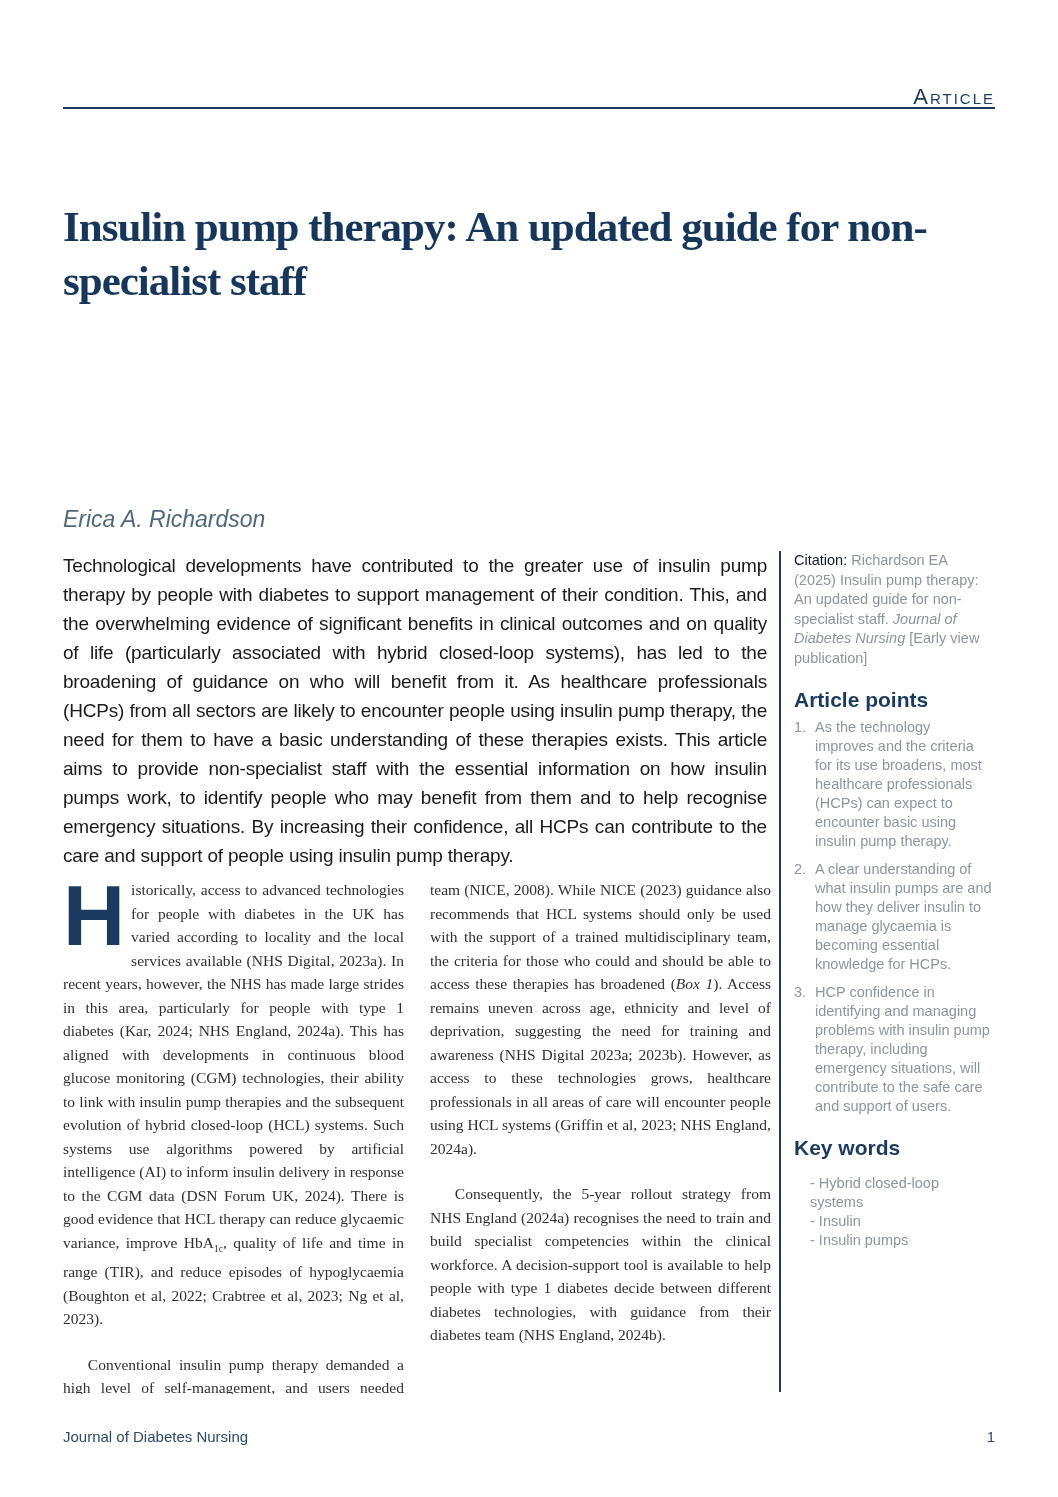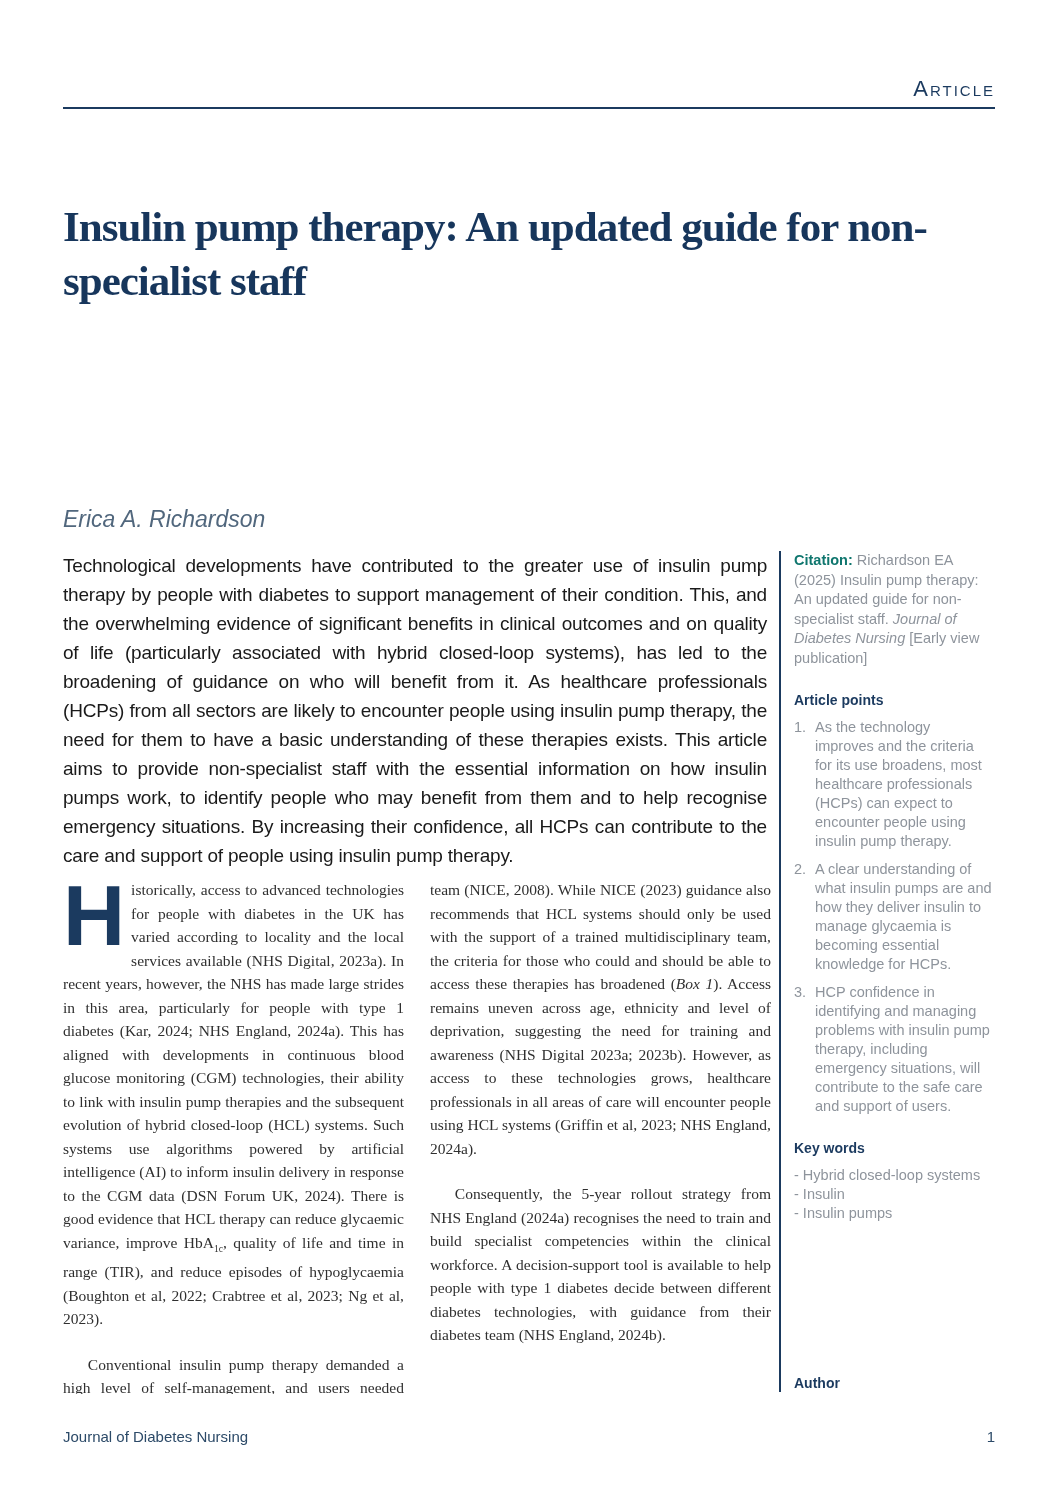--- a/index.html
+++ b/index.html
@@ -5,21 +5,21 @@
   html,body{margin:0;padding:0;background:#ffffff;}
   .page{
     position:relative;
     width:1058px;height:1497px;
     background:#ffffff;
     font-family:"Liberation Sans",sans-serif;
     overflow:hidden;
   }
   
   .header-label{
-    position:absolute;top:76px;right:63px;
+    position:absolute;top:84px;right:63px;
     font-family:"Liberation Sans",sans-serif;
     font-variant:small-caps;
     font-size:22px;letter-spacing:2px;
     color:#1b3a5f;
   }
   .header-rule{
     position:absolute;top:107px;left:63px;width:932px;height:2px;
     background:#1b3a5f;
   }
   
@@ -60,36 +60,36 @@
   
   .sidebar{
     position:absolute;left:779px;top:551px;height:841px;width:214px;
     border-left:2px solid #1b3a5f;
     padding-left:13px;box-sizing:border-box;
     font-family:"Liberation Sans",sans-serif;
     font-size:14.5px;line-height:19.5px;color:#8e949c;
     overflow:hidden;
   }
   .citation{margin:0;}
-  .citation .cit-label{font-weight:700;color:#0f766e;}
+  .citation .cit-label{font-weight:400;color:#0f172a;}
   .citation .cit-journal{font-style:italic;}
   .side-heading{
-    font-weight:700;font-size:14px;color:#1b3a5f;
+    font-weight:700;font-size:21px;color:#1b3a5f;
     margin:22px 0 8px 0;line-height:20px;
   }
   .points{list-style:none;margin:0;padding:0;counter-reset:pt;}
   .points li{
     position:relative;padding-left:21px;margin:0 0 9px 0;
     counter-increment:pt;line-height:19px;
   }
   .points li::before{
     content:counter(pt) ".";
     position:absolute;left:0;top:0;
   }
-  .keywords{list-style:none;margin:0;padding:0;}
+  .keywords{list-style:none;margin:16px;padding:0;}
   .keywords li{line-height:19px;}
   .keywords li::before{content:"- ";}
   .author-heading{margin-top:150px;}
   
   .footer{
     position:absolute;top:1428px;left:63px;width:932px;
     display:flex;justify-content:space-between;align-items:baseline;
     font-family:"Liberation Sans",sans-serif;
     font-size:15px;color:#2c4a68;
   }
@@ -119,21 +119,21 @@
       </div>
   </div>
 
   <div class="sidebar">
     <p class="citation">
       <span class="cit-label">Citation:</span><span> Richardson EA (2025) Insulin pump therapy: An updated guide for non-specialist staff. </span><span class="cit-journal">Journal of Diabetes Nursing</span><span> [Early view publication]</span>
     </p>
 
     <div class="side-heading">Article points</div>
     <ol class="points">
-        <li>As the technology improves and the criteria for its use broadens, most healthcare professionals (HCPs) can expect to encounter people using insulin pump therapy.</li>
+        <li>As the technology improves and the criteria for its use broadens, most healthcare professionals (HCPs) can expect to encounter basic using insulin pump therapy.</li>
         <li>A clear understanding of what insulin pumps are and how they deliver insulin to manage glycaemia is becoming essential knowledge for HCPs.</li>
         <li>HCP confidence in identifying and managing problems with insulin pump therapy, including emergency situations, will contribute to the safe care and support of users.</li>
       </ol>
 
     <div class="side-heading">Key words</div>
     <ul class="keywords">
         <li>Hybrid closed-loop systems</li>
         <li>Insulin</li>
         <li>Insulin pumps</li>
       </ul>

